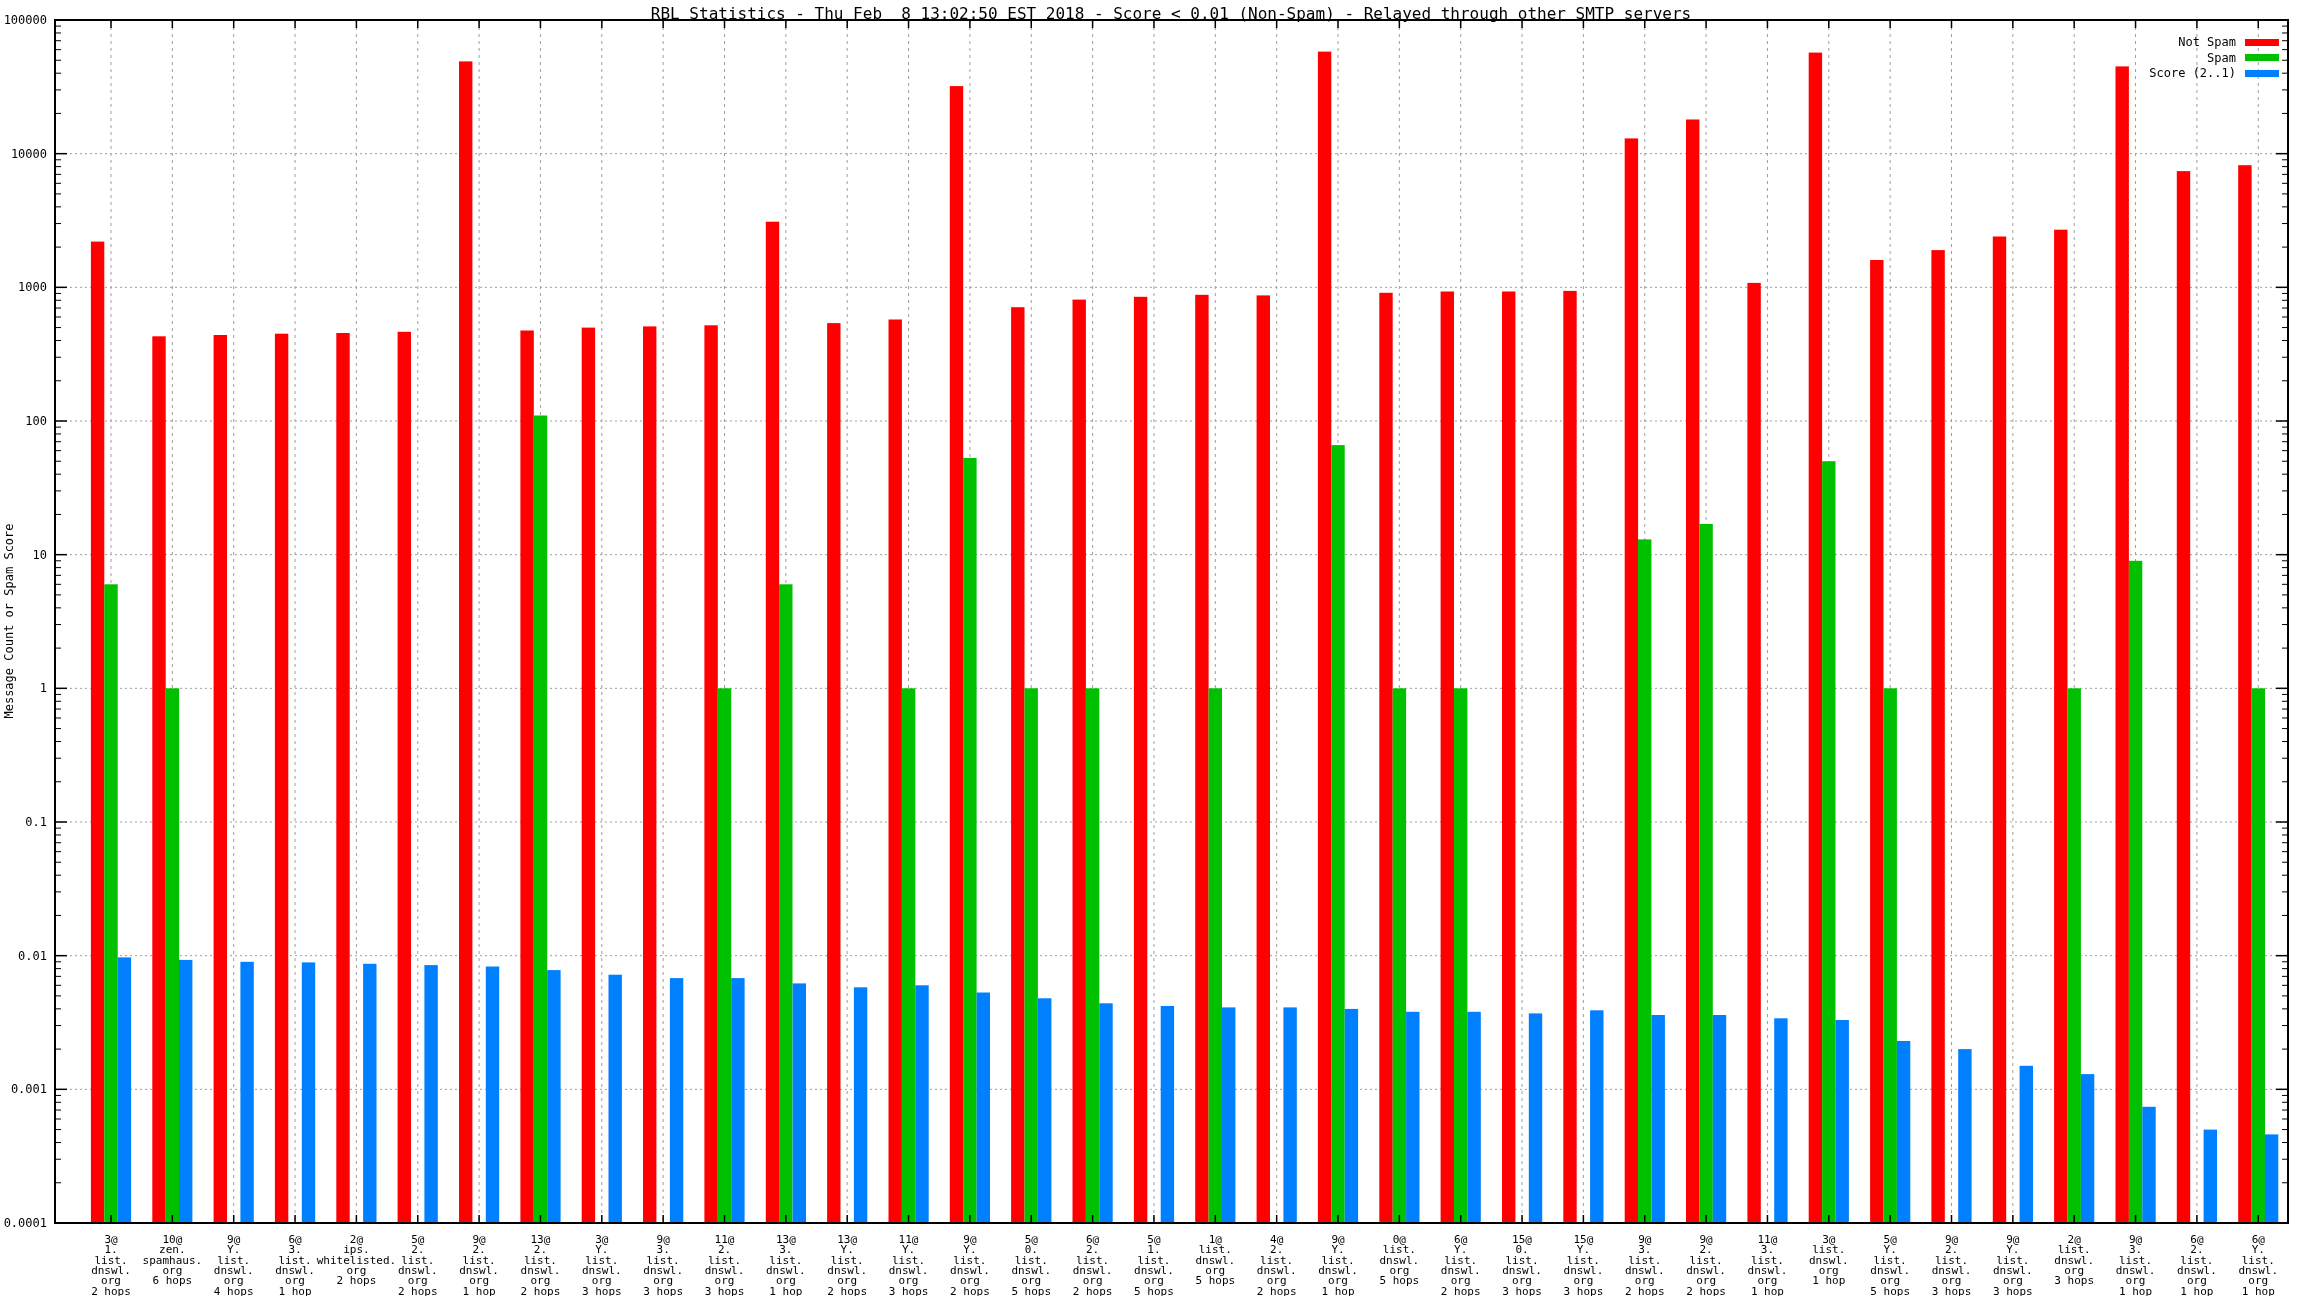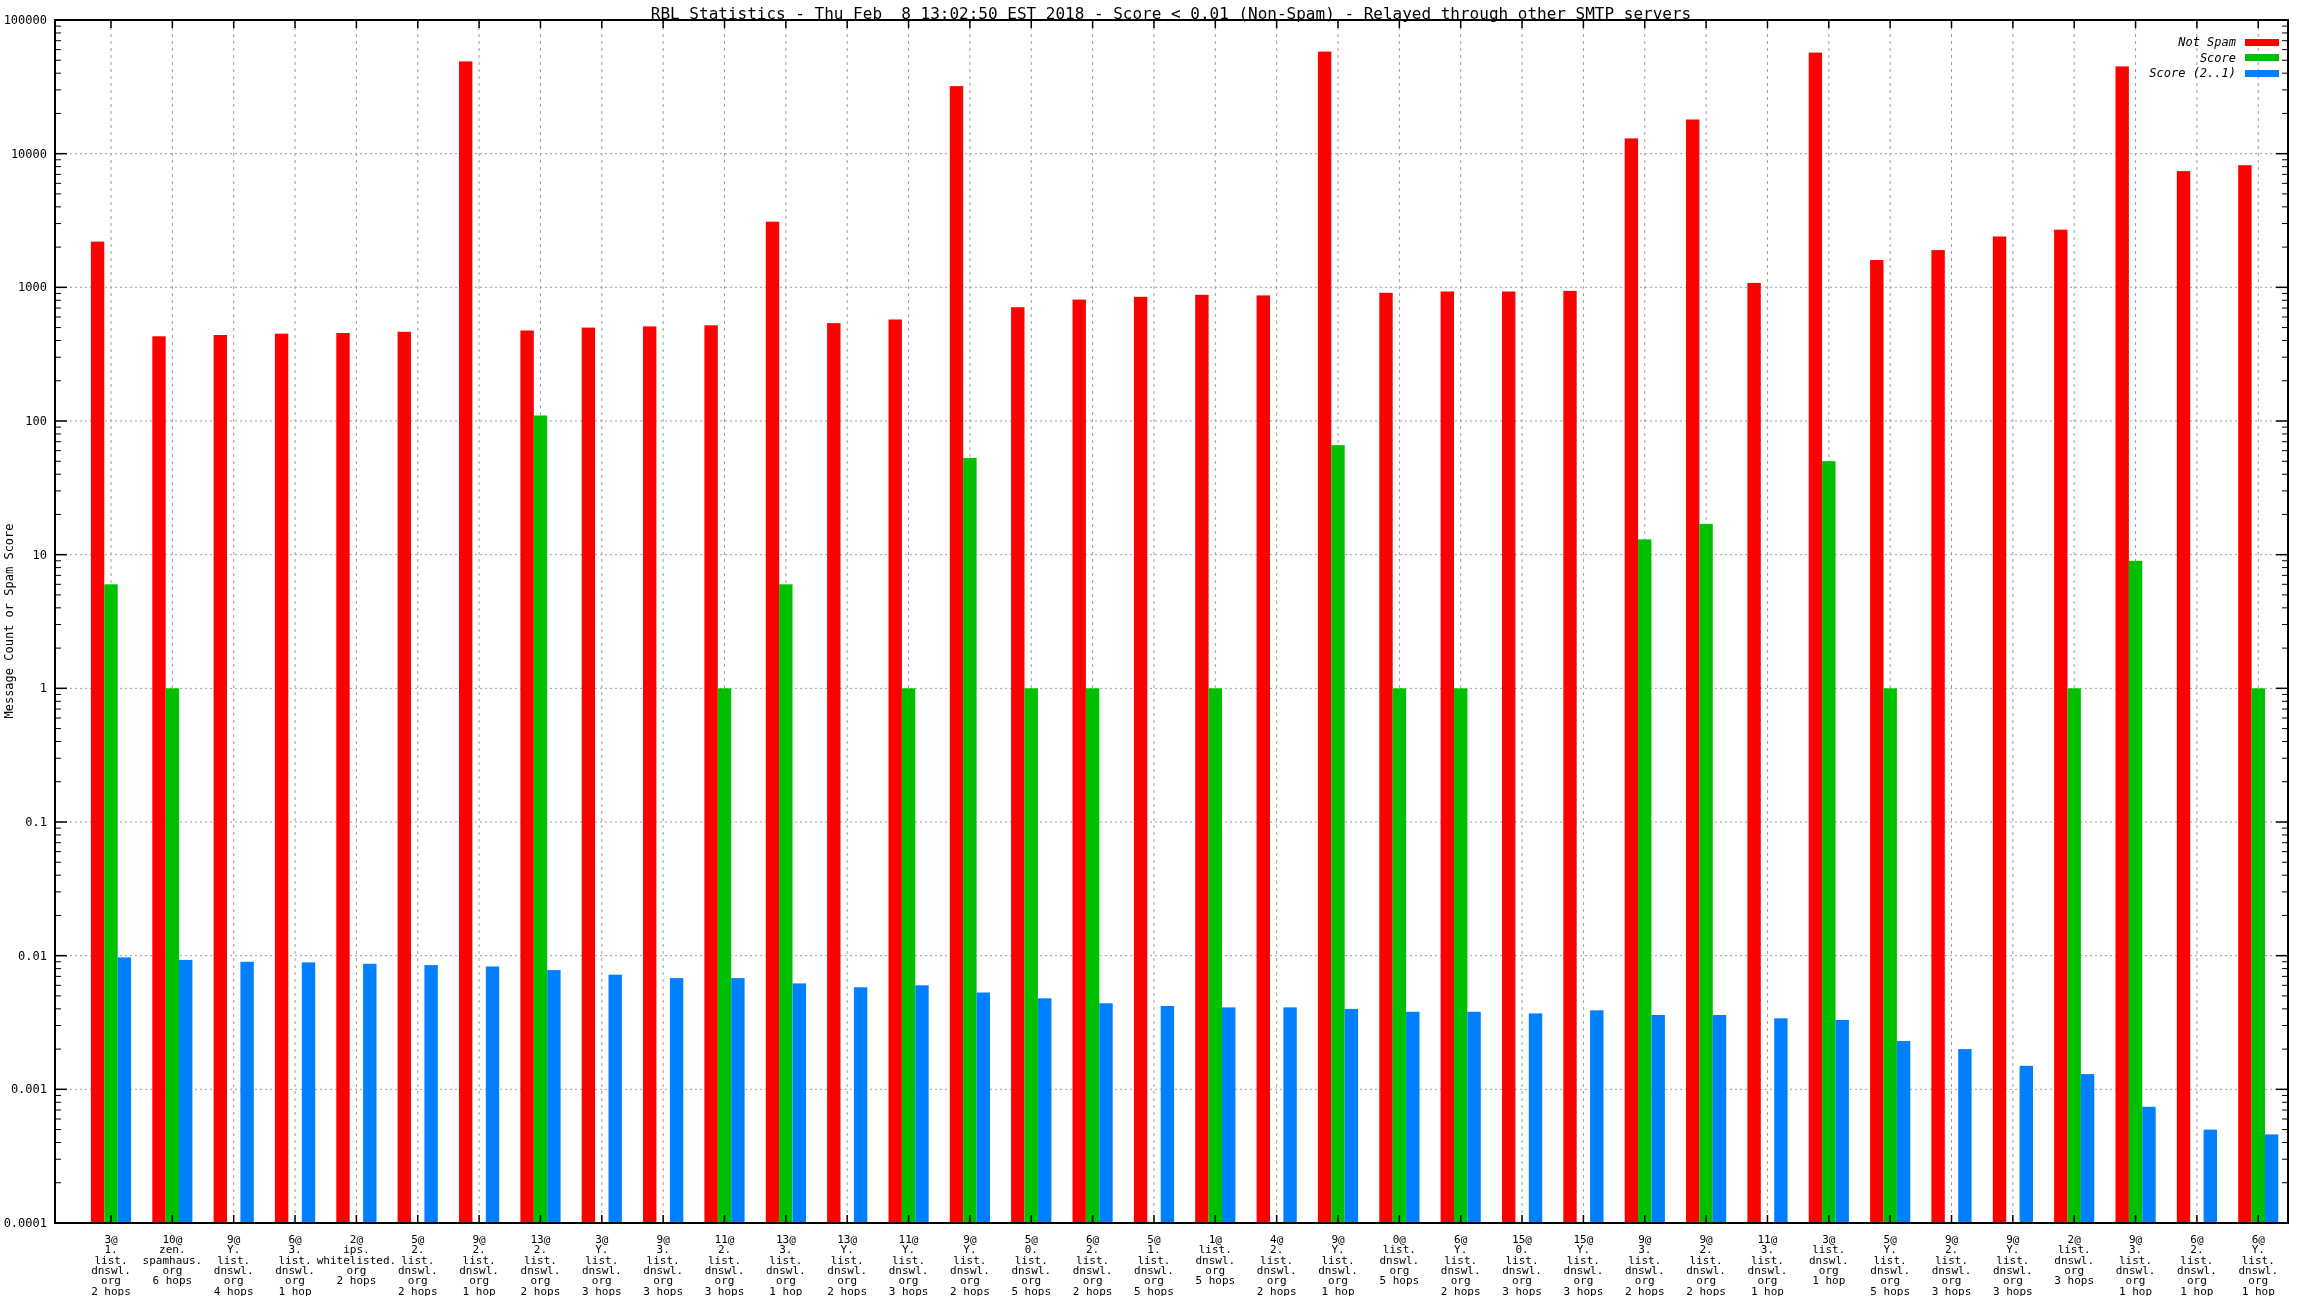--- a/index.html
+++ b/index.html
@@ -3,21 +3,21 @@
 <meta charset="utf-8">
 <style>
   html,body{margin:0;padding:0;background:#ffffff;}
   body{width:2304px;height:1296px;position:relative;overflow:hidden;
        font-family:"DejaVu Sans Mono","Liberation Mono",monospace;color:#000;}
   #chart-title{position:absolute;top:4px;left:1171px;transform:translateX(-50%);
        font-size:16px;white-space:pre;text-decoration:underline;}
   #y-axis-title{position:absolute;left:2px;top:621px;
        writing-mode:vertical-rl;transform:translateY(-50%) rotate(180deg);
        font-size:12px;white-space:pre;}
-  #legend{position:absolute;top:0;left:0;width:2304px;height:1296px;pointer-events:none;font-style:italic;}
+  #legend{position:absolute;top:0;left:0;width:2304px;height:1296px;pointer-events:none;}
   .legend-row{position:absolute;right:25px;height:12px;display:flex;align-items:center;gap:9px;}
   .legend-label{font-size:12px;line-height:12px;white-space:pre;}
   .legend-swatch{width:34px;height:7px;}
   svg{position:absolute;top:0;left:0;}
   text{font-family:"DejaVu Sans Mono","Liberation Mono",monospace;fill:#000;}
 </style>
 </head>
 <body>
 
 <svg id="plot" width="2304" height="1296" viewBox="0 0 2304 1296">
@@ -443,20 +443,20 @@
   </svg>
 
 <div id="chart-title">RBL Statistics - Thu Feb  8 13:02:50 EST 2018 - Score &lt; 0.01 (Non-Spam) - Relayed through other SMTP servers</div>
 <div id="y-axis-title">Message Count or Spam Score</div>
 <div id="legend">
     <div class="legend-row" style="top: 36px;">
       <span class="legend-label">Not Spam</span>
       <div class="legend-swatch" style="background: rgb(255, 0, 0);"></div>
     </div>
     <div class="legend-row" style="top: 51.5px;">
-      <span class="legend-label">Score</span>
+      <span class="legend-label">Spam</span>
       <div class="legend-swatch" style="background: rgb(0, 192, 0);"></div>
     </div>
     <div class="legend-row" style="top: 67px;">
       <span class="legend-label">Score (2..1)</span>
       <div class="legend-swatch" style="background: rgb(0, 128, 255);"></div>
     </div>
   </div>
 
 </body></html>

